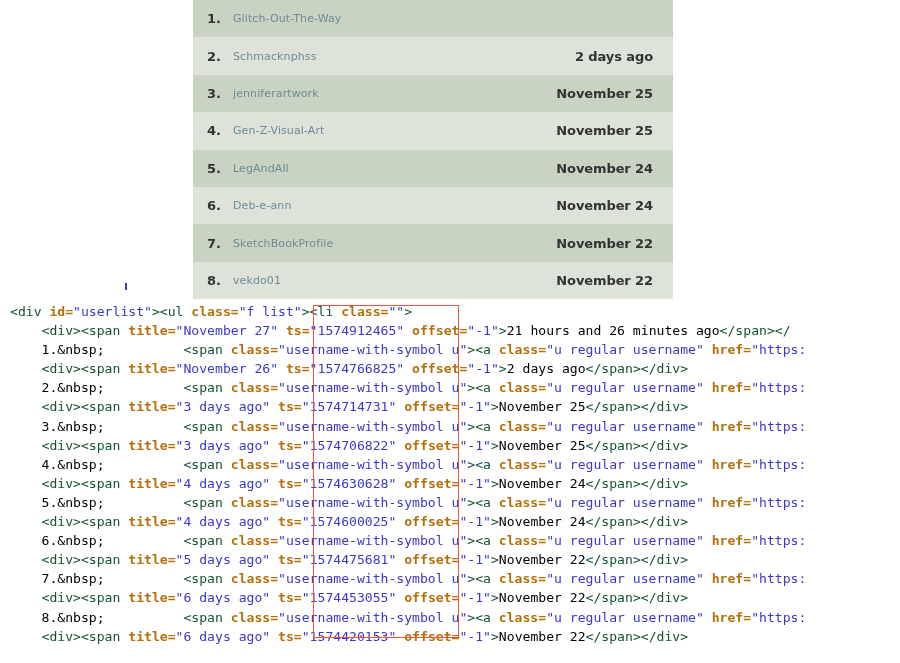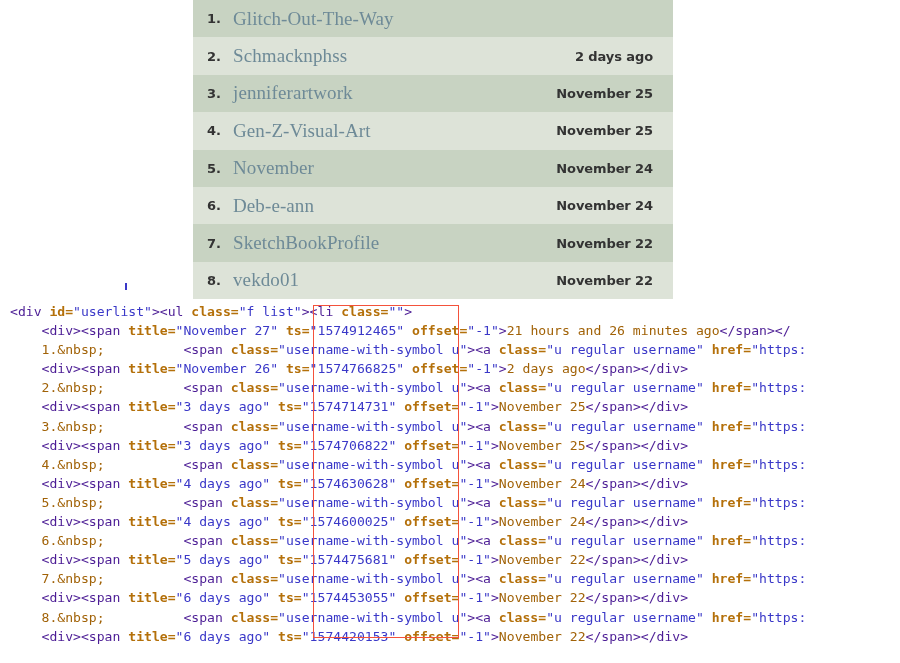--- a/index.html
+++ b/index.html
@@ -43,23 +43,22 @@
     font-weight: bold;
     font-size: 13px;
     width: 26px;
     flex: 0 0 26px;
     text-align: left;
     letter-spacing: -0.1px;
   }
   .username {
     color: #6e8a97;
     text-decoration: none;
-    font-size: 19px;
+    font-size: 11px;
     letter-spacing: 0.1px;
-    font-family: Liberation Serif, serif;
   }
   .timeago {
     margin-left: auto;
     color: #333333;
     font-weight: bold;
     font-size: 13px;
     text-align: right;
     letter-spacing: -0.1px;
   }
 
@@ -73,24 +72,24 @@
     font-size: 13.1px;
     line-height: 19.1px;
     white-space: pre;
     color: #222222;
   }
   #source .line {
     white-space: pre;
     height: 19.1px;
     padding-left: 10px;
   }
-  .tag   { color: #4c1d95; }
+  .tag   { color: #14532d; }
   .attr  { color: #b4700a; font-weight: bold; }
   .val   { color: #3a38c8; }
-  .txt   { color: #a16207; }
+  .txt   { color: #000000; }
 
   
   #selection-box {
     position: absolute;
     left: 313px;
     top: 305px;
     width: 146px;
     height: 333px;
     border: 1.6px solid #f4523b;
     box-sizing: border-box;
@@ -126,21 +125,21 @@
       <a class="username" href="#">jenniferartwork</a>
       <span class="timeago">November 25</span>
     </li>
     <li class="even">
       <span class="rank">4.</span>
       <a class="username" href="#">Gen-Z-Visual-Art</a>
       <span class="timeago">November 25</span>
     </li>
     <li class="odd">
       <span class="rank">5.</span>
-      <a class="username" href="#">November</a>
+      <a class="username" href="#">LegAndAll</a>
       <span class="timeago">November 24</span>
     </li>
     <li class="even">
       <span class="rank">6.</span>
       <a class="username" href="#">Deb-e-ann</a>
       <span class="timeago">November 24</span>
     </li>
     <li class="odd">
       <span class="rank">7.</span>
       <a class="username" href="#">SketchBookProfile</a>

